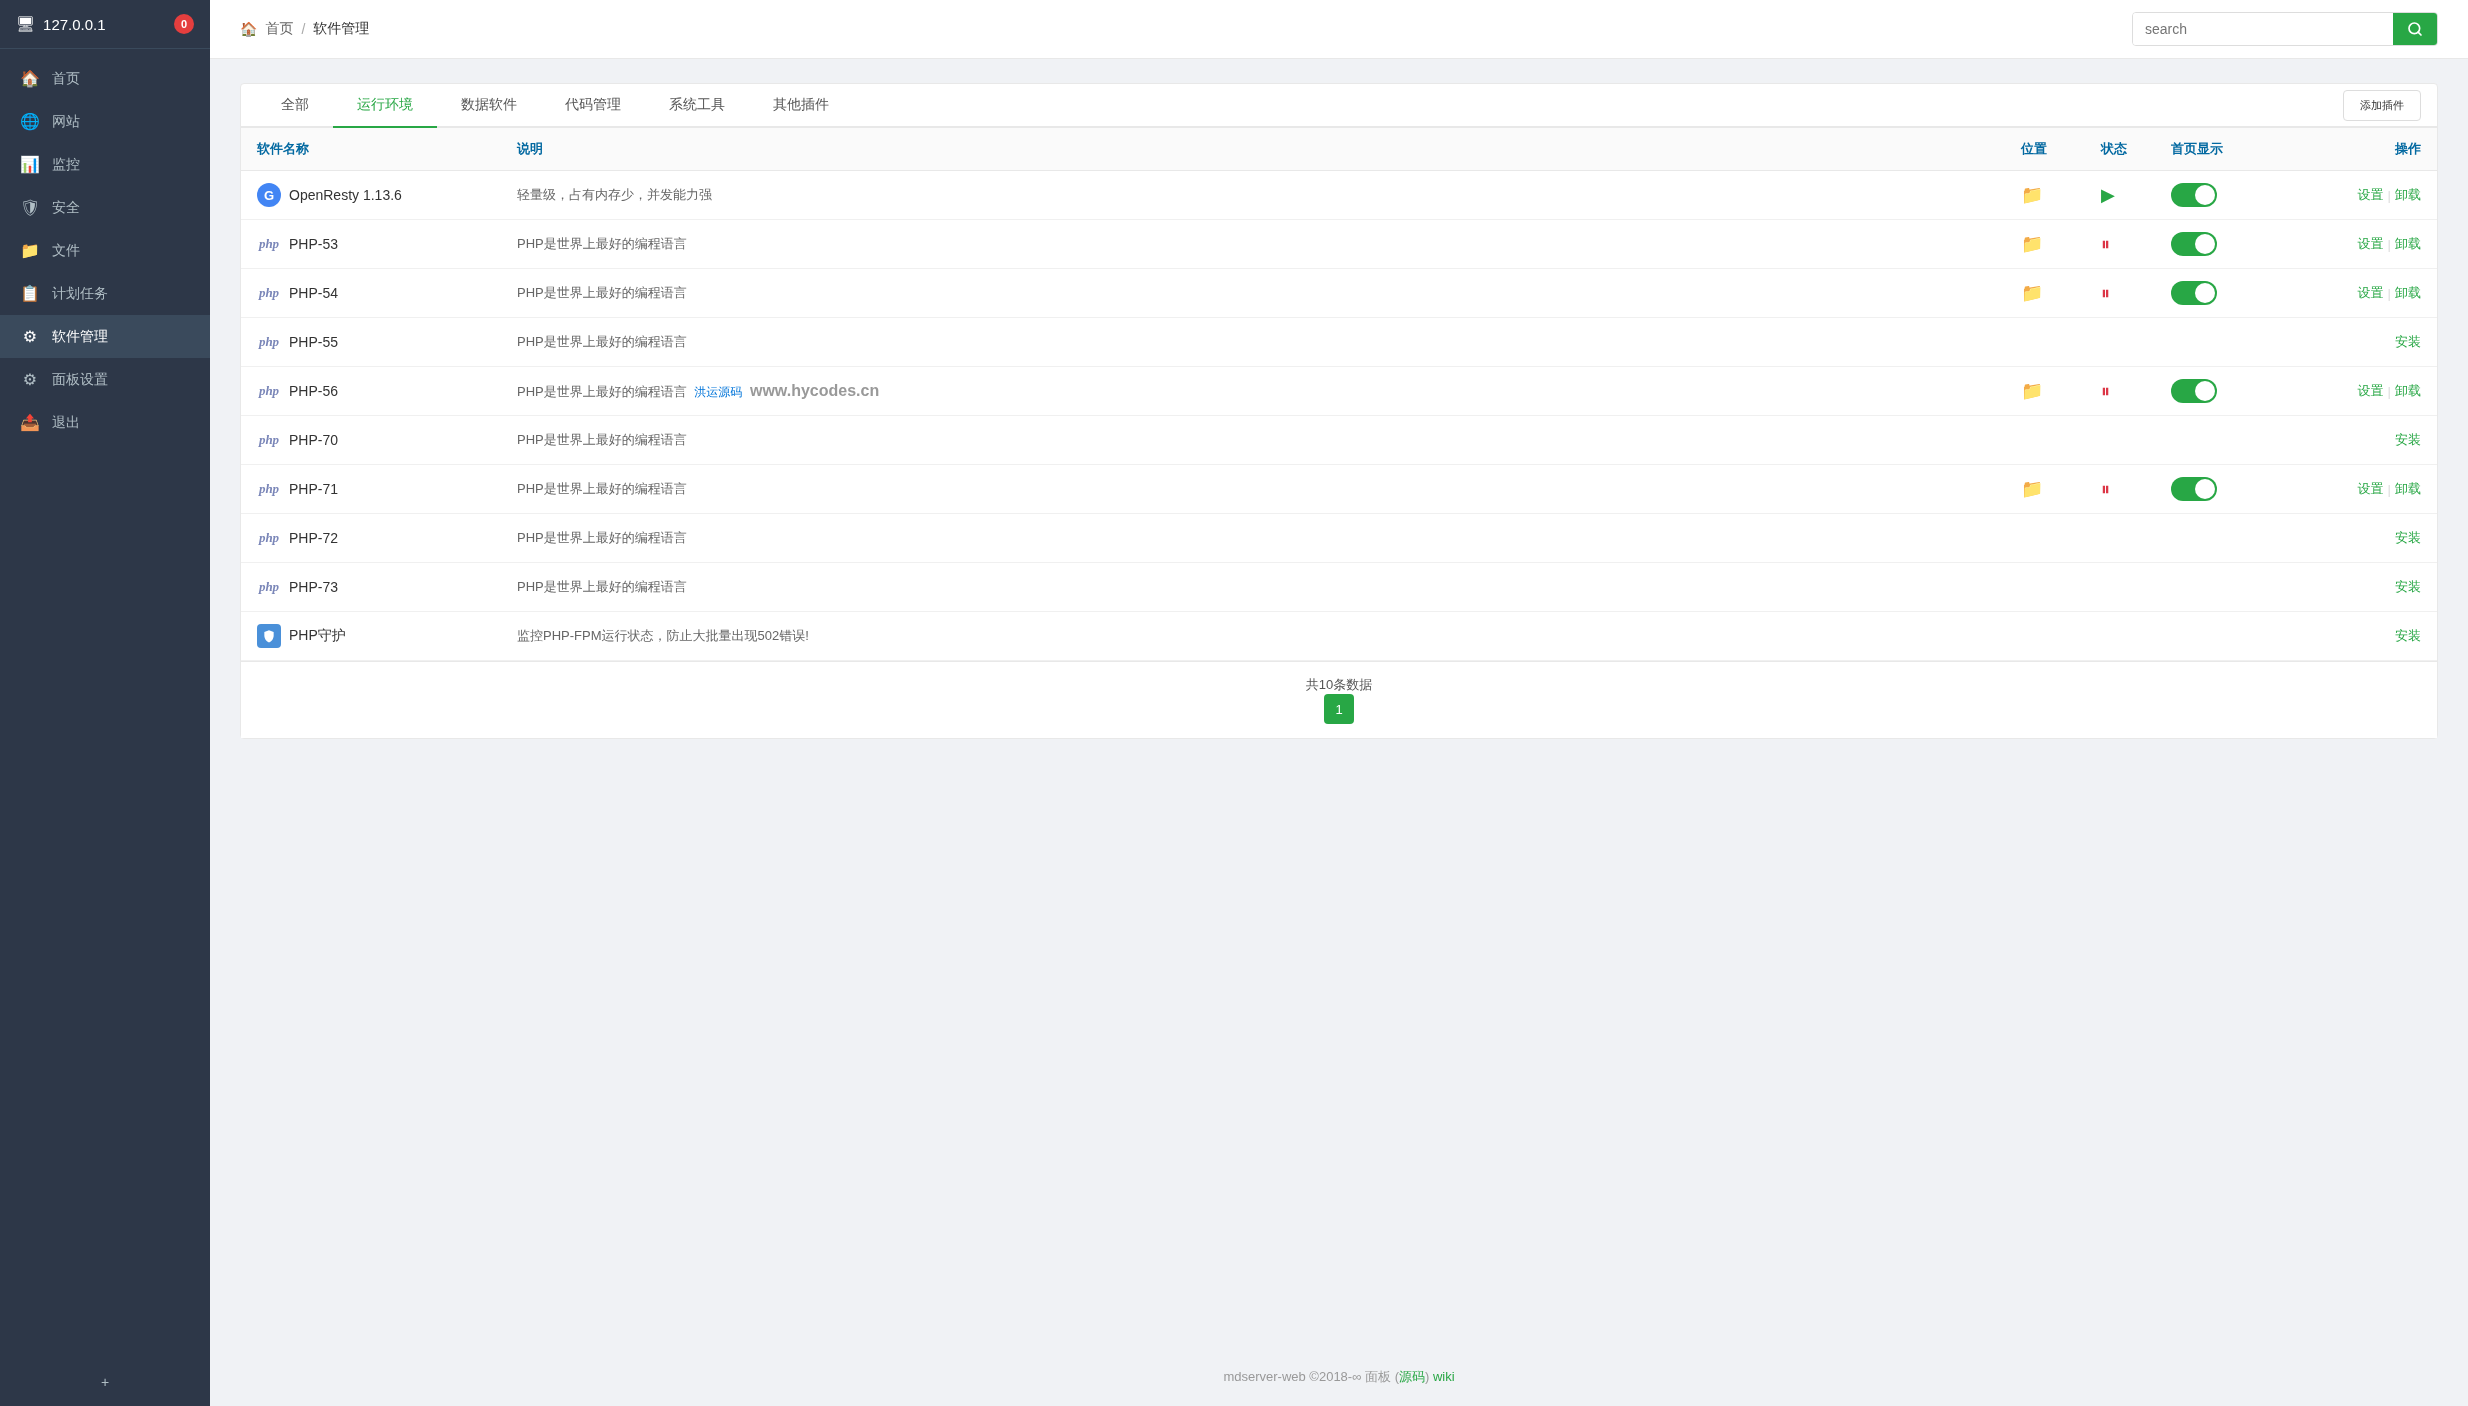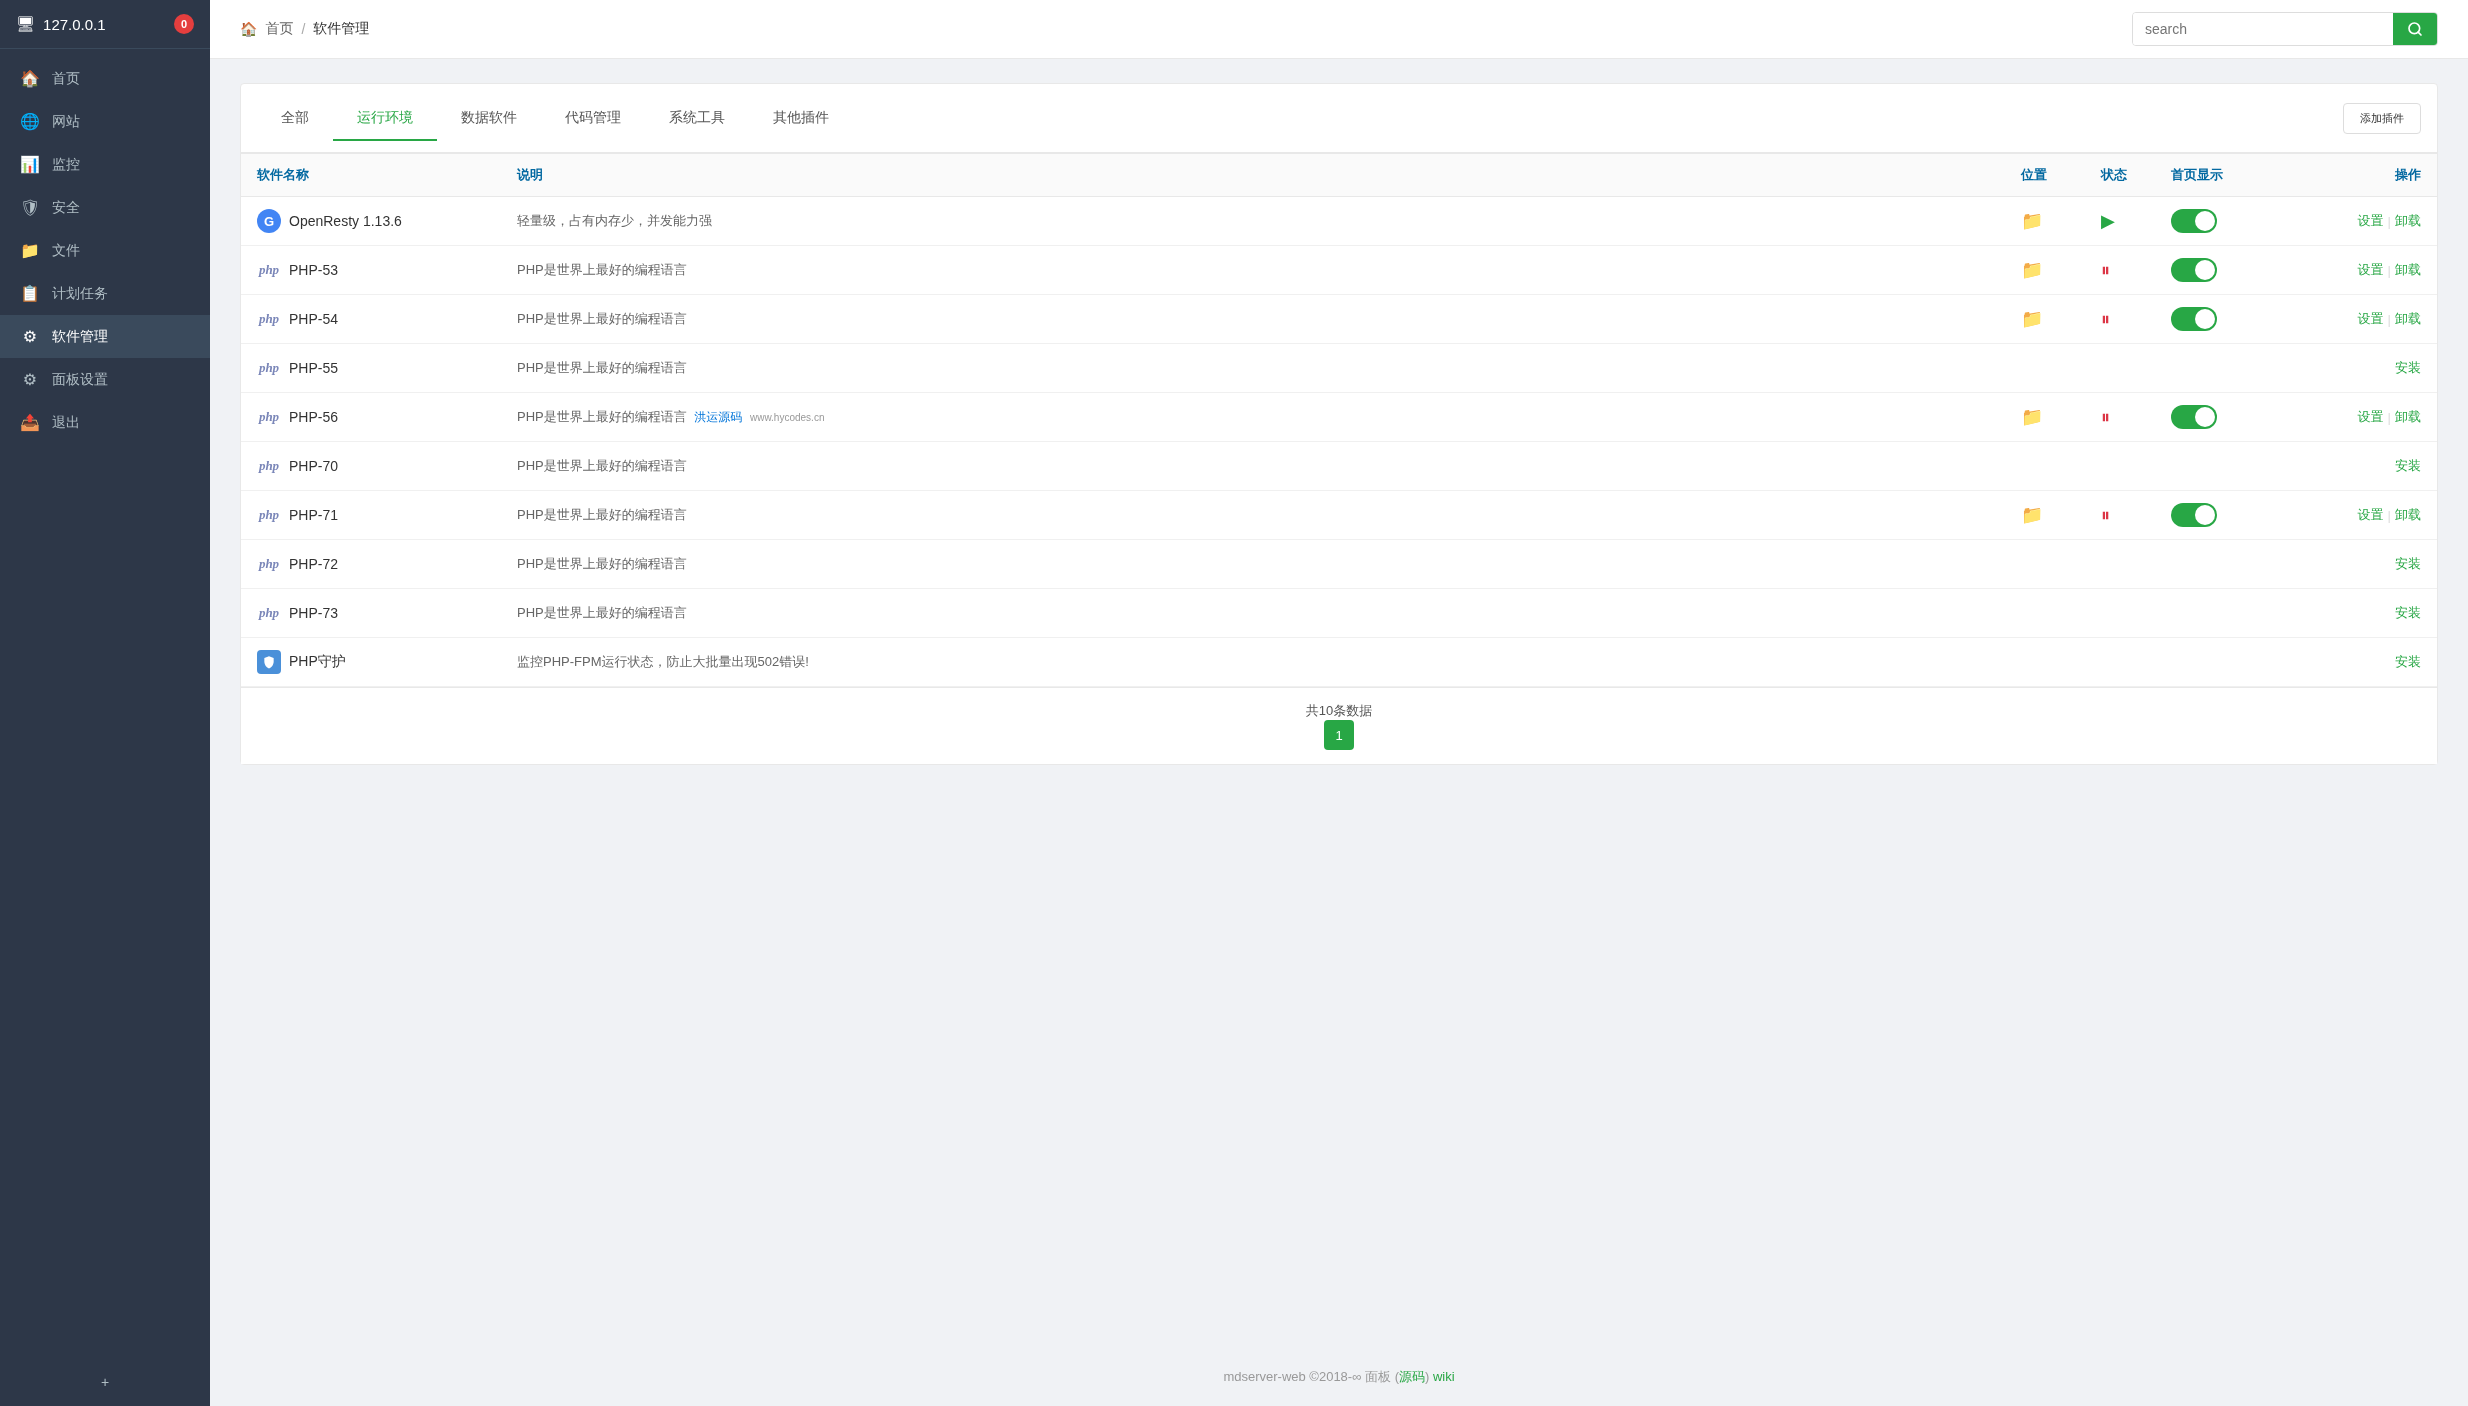--- a/index.html
+++ b/index.html
@@ -367,21 +367,21 @@
             <circle cx="11" cy="11" r="8"></circle>
             <line x1="21" y1="21" x2="16.65" y2="16.65"></line>
           </svg>
       </button>
     </div>
   </div>
 
   <div class="content">
     <div style="background:#fff; border-radius:4px; border:1px solid #e8e8e8; padding: 0 0 0 0;">
 
-      <div class="tabs" style="padding: 13px 16px;">
+      <div class="tabs" style="padding: 0 16px;">
         <div class="tab-item">全部</div>
         <div class="tab-item active">运行环境</div>
         <div class="tab-item">数据软件</div>
         <div class="tab-item">代码管理</div>
         <div class="tab-item">系统工具</div>
         <div class="tab-item">其他插件</div>
         <div class="tab-actions">
           <button class="btn-add-plugin">添加插件</button>
         </div>
       </div>
@@ -485,21 +485,21 @@
       </div>
 
       <div class="table-row">
         <div class="software-name">
           <span class="php-icon software-icon">php</span>
           <span>PHP-56</span>
         </div>
         <div class="software-desc">
           PHP是世界上最好的编程语言
           <span style="color:#0074d9;font-size:12px;margin-left:4px;">洪运源码</span>
-          <span style="color:#999;font-size:10px;margin-left:4px;">www.hycodes.cn</span>
+          <span style="color:#999;font-size:16px;margin-left:4px;font-weight:bold;">www.hycodes.cn</span>
         </div>
         <div class="col-location">
           <span class="folder-icon">📁</span>
         </div>
         <div class="col-status">
           <span class="status-paused">⏸</span>
         </div>
         <div class="col-homepage">
           <label class="toggle-switch">
 

